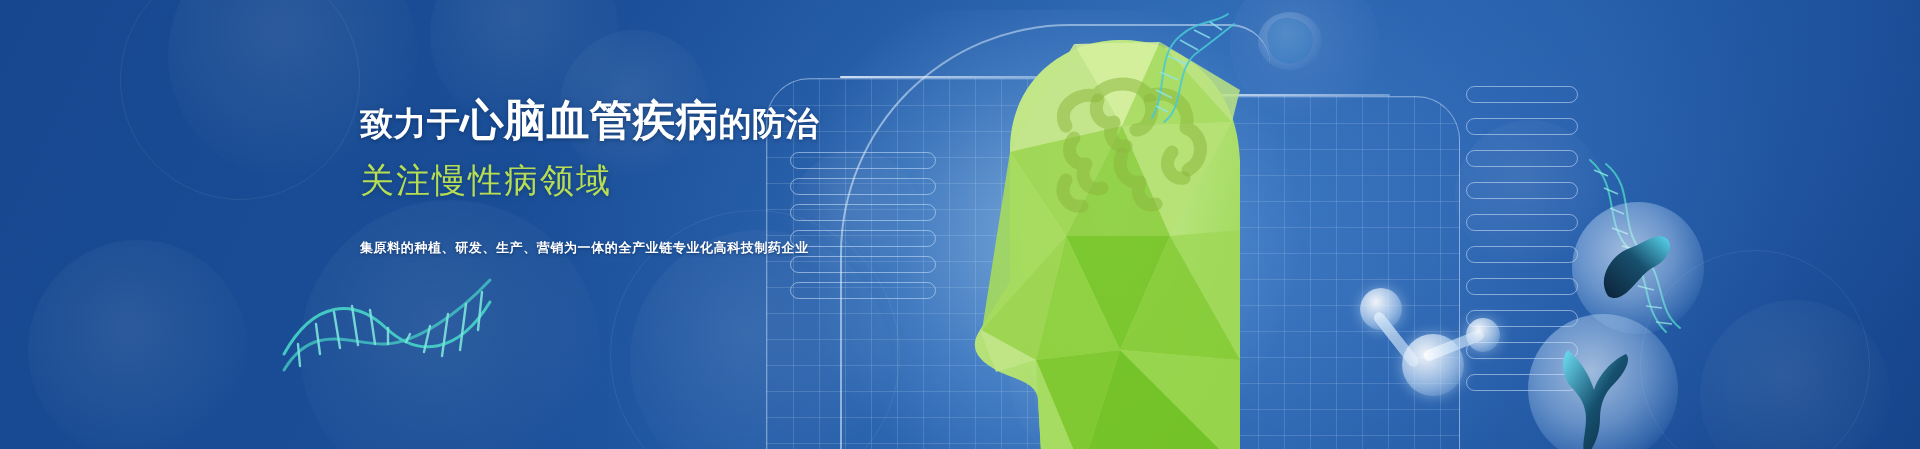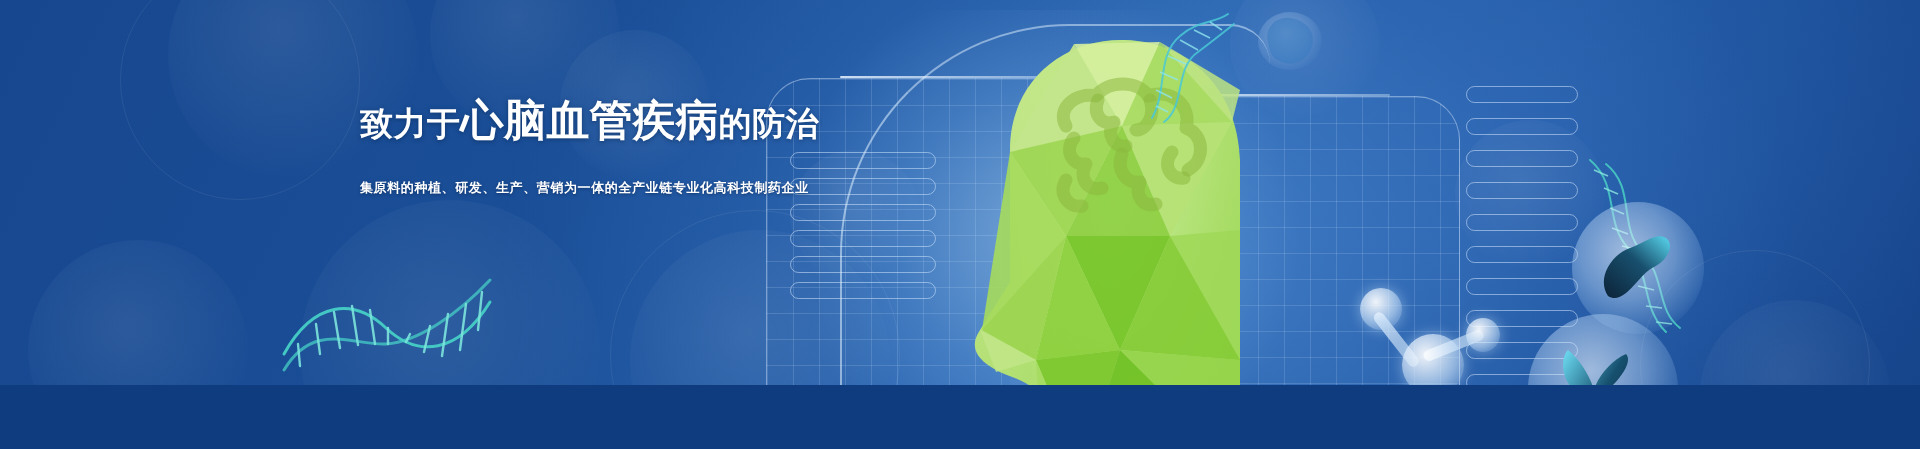--- a/index.html
+++ b/index.html
@@ -2,21 +2,21 @@
 <html><head>
 <meta charset="utf-8">
 <style>
   * { margin:0; padding:0; box-sizing:border-box; }
   html,body { background:#0f3c7e; }
   body { font-family:"Liberation Sans", sans-serif; }
 
   #banner {
     position:relative;
     width:1920px;
-    height:385px;
+    height:449px;
     overflow:hidden;
     background:
       radial-gradient(ellipse 900px 700px at 1150px 260px, rgba(90,150,220,.55) 0%, rgba(60,115,190,.25) 45%, rgba(30,80,160,0) 72%),
       radial-gradient(ellipse 700px 500px at 1500px 120px, rgba(60,120,200,.35) 0%, rgba(30,80,160,0) 70%),
       linear-gradient(115deg, #17478f 0%, #1a4f98 32%, #2460ab 58%, #1e55a0 78%, #17458c 100%);
   }
 
   
   .bokeh { position:absolute; border-radius:50%; pointer-events:none; }
   .bokeh.ring { background:transparent; border:1px solid rgba(255,255,255,.07); }
@@ -305,16 +305,17 @@
   <div class="cell" style="left:1258px; top:12px; width:64px; height:58px; opacity:.5;">
     <svg width="64" height="58" viewBox="0 0 64 58">
       <path d="M10,30 C6,16 18,4 32,6 C48,8 58,20 54,34 C50,50 32,56 20,48 C12,44 12,38 10,30 Z" fill="#2f7fc4" opacity=".55"></path>
     </svg>
   </div>
 
   <div id="copy">
     <div id="headline">
       <span>致力于</span><span class="big">心脑血管疾病</span><span>的防治</span>
     </div>
+    <div id="subline">关注慢性病领域</div>
     <div id="tagline">集原料的种植、研发、生产、营销为一体的全产业链专业化高科技制药企业</div>
   </div>
 
 </div>
 
 </body></html>

